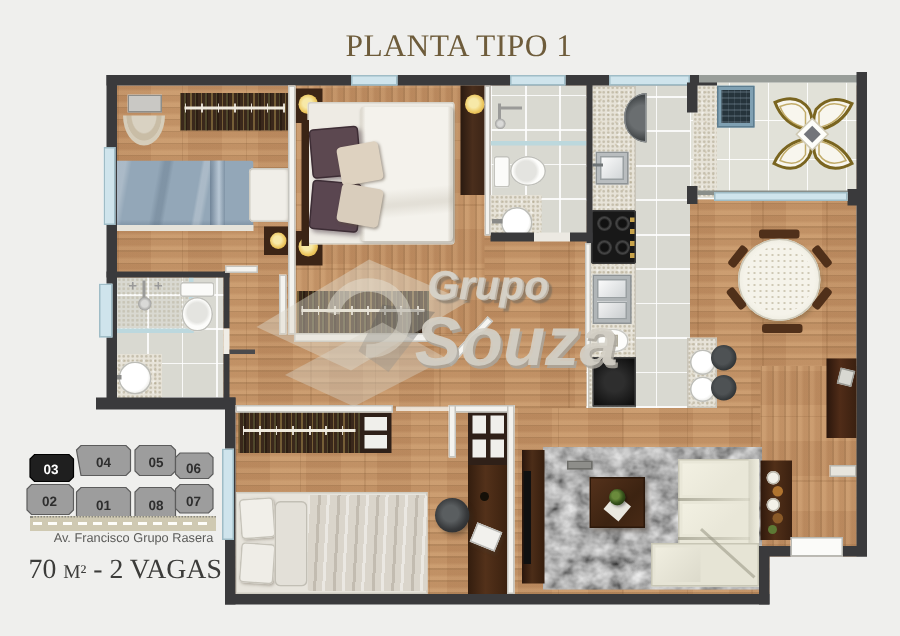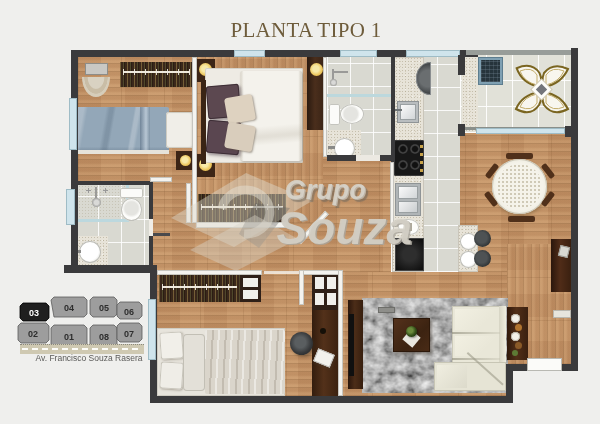--- a/index.html
+++ b/index.html
@@ -443,16 +443,17 @@
     <text x="90" y="46" font-size="9" font-weight="bold" fill="#2e2e2e" text-anchor="middle" font-family="Liberation Sans, sans-serif">08</text>
 
     <polygon points="106,29 125,29 128,32 128,45 125,48 106,48 103,45 103,32" fill="#9d9d9d" stroke="#5c5c5c" stroke-width="0.8"></polygon>
     <text x="115" y="43" font-size="9" font-weight="bold" fill="#2e2e2e" text-anchor="middle" font-family="Liberation Sans, sans-serif">07</text>
   </svg>
 
   <div class="abs" style="left:20px;top:344px;width:124px;height:9px;background:#cfc9b2;border-top:1px dotted #8a887e;"></div>
 
   <div class="abs" style="left:22px;top:348px;width:120px;height:2px;background:repeating-linear-gradient(90deg,#fdfdf9 0 6px,rgba(0,0,0,0) 6px 10px);"></div>
 
-  <div class="abs" style="left:0px;top:353px;width:178px;text-align:center;font-size:8.5px;color:#5a5a58;">Av. Francisco Souza Rasera</div>
-
+  <div class="abs" style="left:0px;top:353px;width:178px;text-align:center;font-size:8.5px;color:#5a5a58;">Av. Francisco Grupo Rasera</div>
+
+  <div class="abs" style="left:19px;top:370px;font-family:'Liberation Serif',serif;font-size:18.5px;color:#3c3c3a;letter-spacing:0px;">70 <span style="font-size:13px;">M²</span> - 2 VAGAS</div>
 
 </div>
 
 </body></html>

